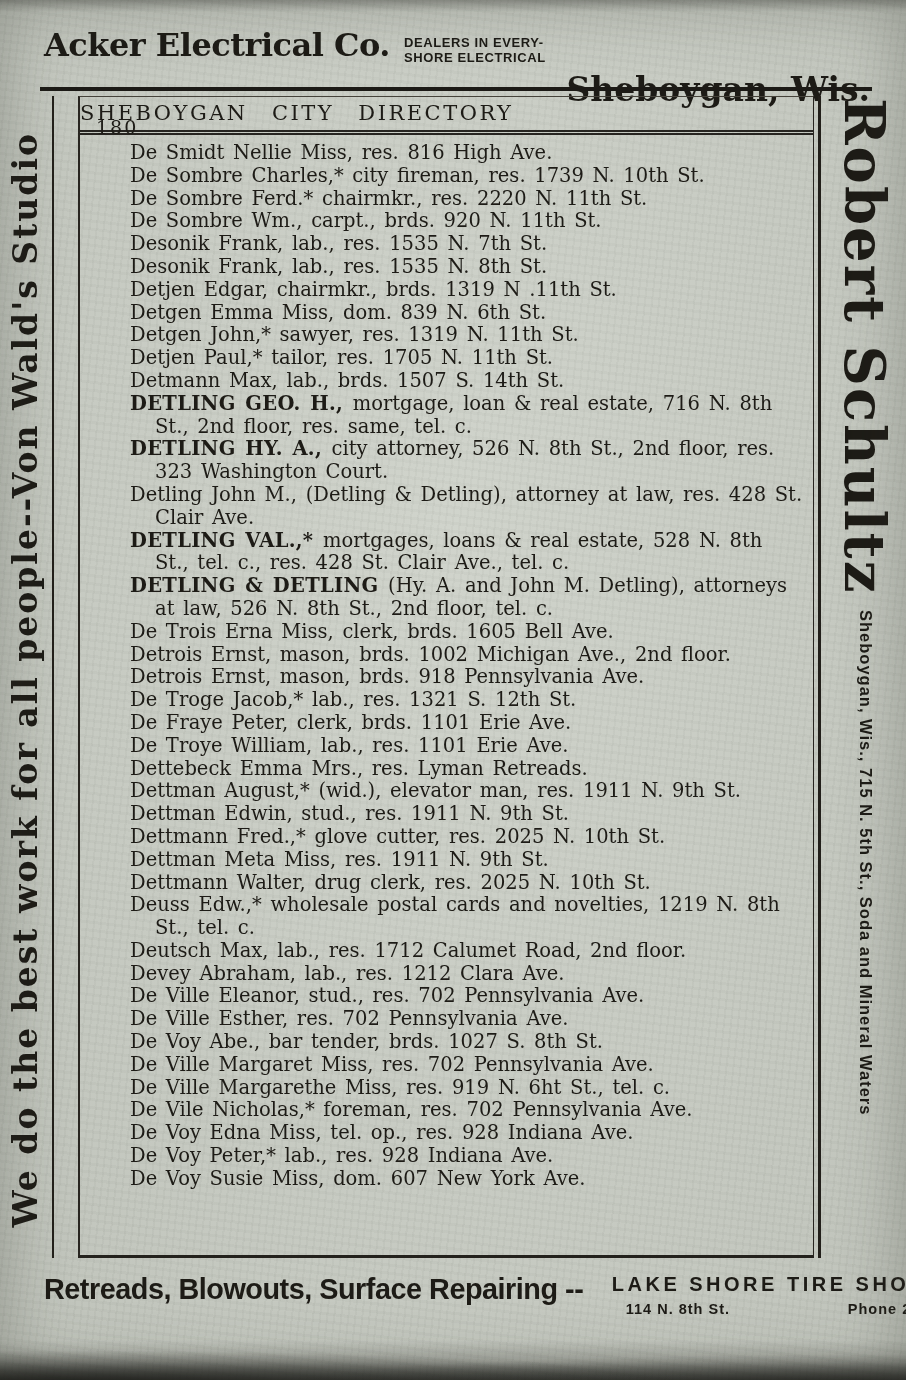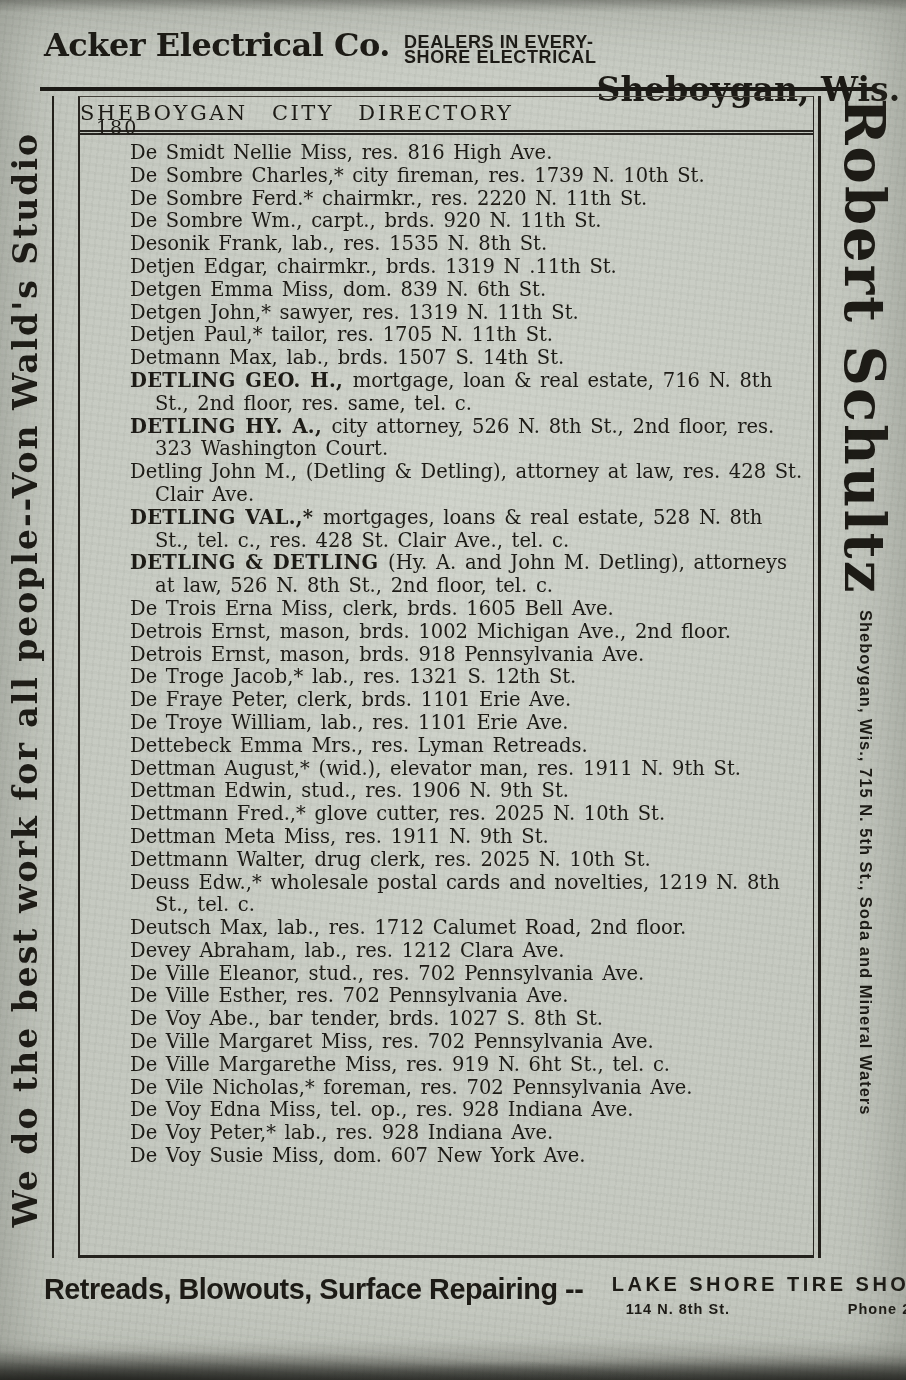--- a/index.html
+++ b/index.html
@@ -24,21 +24,21 @@
     position:absolute;top:26px;left:44px;right:36px;height:58px;
     display:flex;align-items:flex-start;
   }
   .company{
     font-size:32px;font-weight:bold;letter-spacing:-0.5px;white-space:nowrap;
     font-family:"DejaVu Serif", serif;
   }
   .tagline{
     margin-left:14px;margin-top:9px;
     font-family:"Liberation Sans", sans-serif;
-    font-weight:bold;font-size:18px;line-height:15px;letter-spacing:0.6px;
+    font-weight:bold;font-size:13px;line-height:15px;letter-spacing:0.6px;
     white-space:nowrap;
   }
   .city{
     margin-left:auto;font-size:33px;font-weight:bold;white-space:nowrap;
     font-family:"DejaVu Serif", serif;
     margin-top:44px;
   }
   .rule-header{
     position:absolute;top:87px;left:40px;right:34px;height:4px;background:#1c1a16;
   }
@@ -165,40 +165,41 @@
   <section class="content">
     <div class="page-head">
       <span class="page-num">180</span>
       <span class="page-title">SHEBOYGAN  CITY  DIRECTORY</span>
     </div>
     <div class="entries">
         <div class="entry">De Smidt Nellie Miss, res. 816 High Ave.</div>
         <div class="entry">De Sombre Charles,* city fireman, res. 1739 N. 10th St.</div>
         <div class="entry">De Sombre Ferd.* chairmkr., res. 2220 N. 11th St.</div>
         <div class="entry">De Sombre Wm., carpt., brds. 920 N. 11th St.</div>
+        <div class="entry">Desonik Frank, lab., res. 1535 N. 7th St.</div>
         <div class="entry">Desonik Frank, lab., res. 1535 N. 8th St.</div>
         <div class="entry">Detjen Edgar, chairmkr., brds. 1319 N .11th St.</div>
         <div class="entry">Detgen Emma Miss, dom. 839 N. 6th St.</div>
         <div class="entry">Detgen John,* sawyer, res. 1319 N. 11th St.</div>
         <div class="entry">Detjen Paul,* tailor, res. 1705 N. 11th St.</div>
         <div class="entry">Detmann Max, lab., brds. 1507 S. 14th St.</div>
         <div class="entry"><span class="entry-bold">DETLING GEO. H., </span>mortgage, loan &amp; real estate, 716 N. 8th St., 2nd floor, res. same, tel. c.</div>
         <div class="entry"><span class="entry-bold">DETLING HY. A., </span>city attorney, 526 N. 8th St., 2nd floor, res. 323 Washington Court.</div>
         <div class="entry">Detling John M., (Detling &amp; Detling), attorney at law, res. 428 St. Clair Ave.</div>
         <div class="entry"><span class="entry-bold">DETLING VAL.,* </span>mortgages, loans &amp; real estate, 528 N. 8th St., tel. c., res. 428 St. Clair Ave., tel. c.</div>
         <div class="entry"><span class="entry-bold">DETLING &amp; DETLING </span>(Hy. A. and John M. Detling), attorneys at law, 526 N. 8th St., 2nd floor, tel. c.</div>
         <div class="entry">De Trois Erna Miss, clerk, brds. 1605 Bell Ave.</div>
         <div class="entry">Detrois Ernst, mason, brds. 1002 Michigan Ave., 2nd floor.</div>
         <div class="entry">Detrois Ernst, mason, brds. 918 Pennsylvania Ave.</div>
         <div class="entry">De Troge Jacob,* lab., res. 1321 S. 12th St.</div>
         <div class="entry">De Fraye Peter, clerk, brds. 1101 Erie Ave.</div>
         <div class="entry">De Troye William, lab., res. 1101 Erie Ave.</div>
         <div class="entry">Dettebeck Emma Mrs., res. Lyman Retreads.</div>
         <div class="entry">Dettman August,* (wid.), elevator man, res. 1911 N. 9th St.</div>
-        <div class="entry">Dettman Edwin, stud., res. 1906 N. 9th St.</div>
+        <div class="entry">Dettman Edwin, stud., res. 1911 N. 9th St.</div>
         <div class="entry">Dettmann Fred.,* glove cutter, res. 2025 N. 10th St.</div>
         <div class="entry">Dettman Meta Miss, res. 1911 N. 9th St.</div>
         <div class="entry">Dettmann Walter, drug clerk, res. 2025 N. 10th St.</div>
         <div class="entry">Deuss Edw.,* wholesale postal cards and novelties, 1219 N. 8th St., tel. c.</div>
         <div class="entry">Deutsch Max, lab., res. 1712 Calumet Road, 2nd floor.</div>
         <div class="entry">Devey Abraham, lab., res. 1212 Clara Ave.</div>
         <div class="entry">De Ville Eleanor, stud., res. 702 Pennsylvania Ave.</div>
         <div class="entry">De Ville Esther, res. 702 Pennsylvania Ave.</div>
         <div class="entry">De Voy Abe., bar tender, brds. 1027 S. 8th St.</div>
         <div class="entry">De Ville Margaret Miss, res. 702 Pennsylvania Ave.</div>

